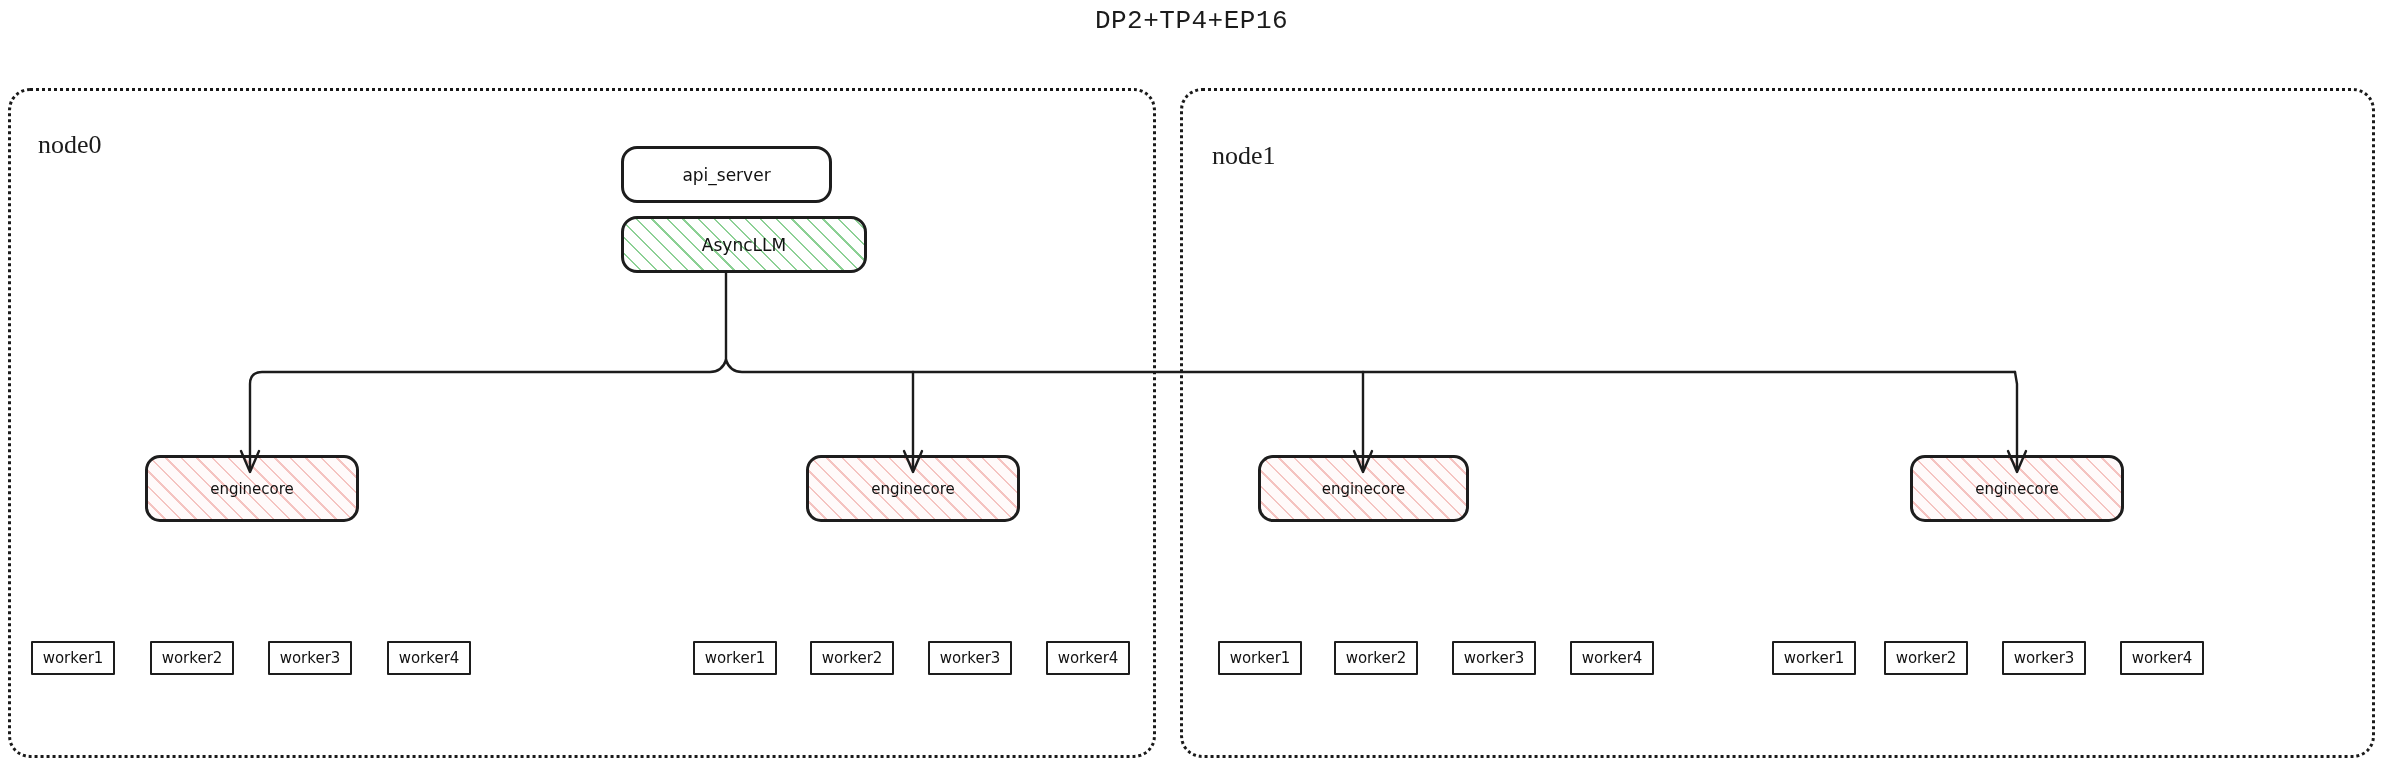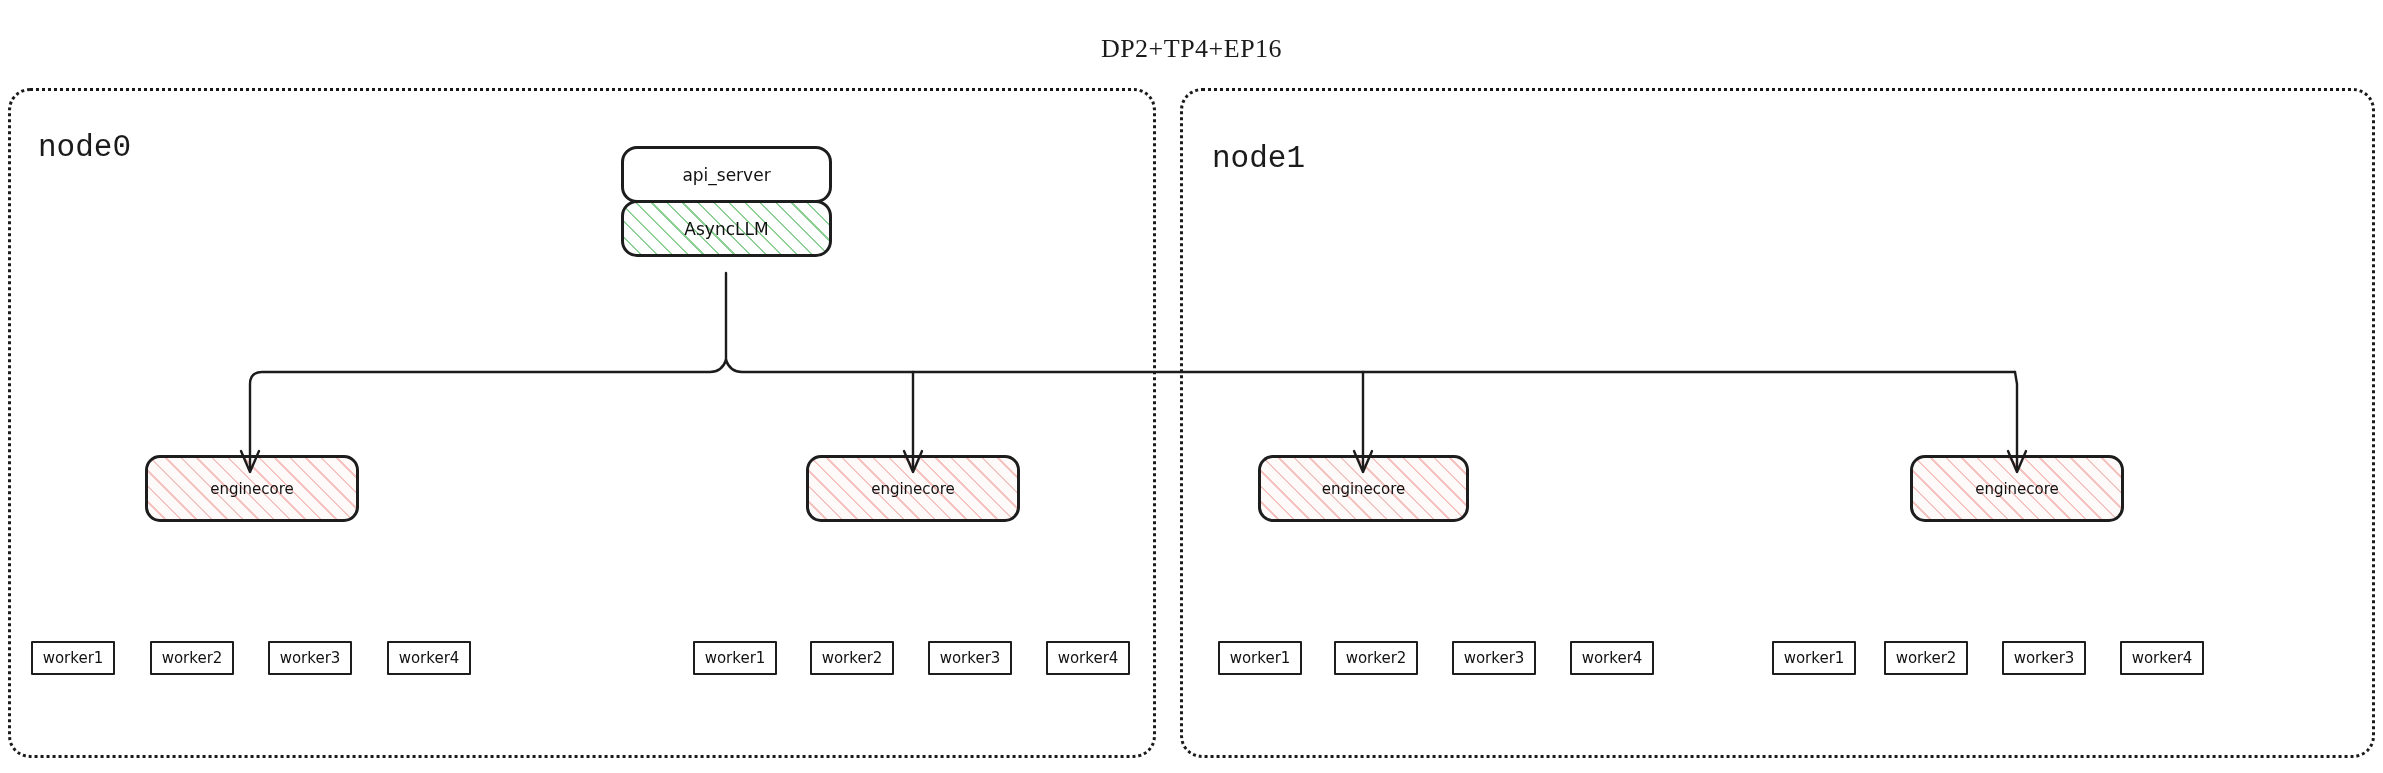--- a/index.html
+++ b/index.html
@@ -17,39 +17,38 @@
     background: #ffffff;
     overflow: hidden;
   }
   
   #diagram-title {
     position: absolute;
     left: 0;
     top: 6px;
     width: 2383px;
     text-align: center;
-    font-family: Liberation Serif, serif;
+    font-family: Liberation Mono, monospace;
     font-size: 26px;
     color: #1b1b1b;
     letter-spacing: 0.5px;
     white-space: pre;
-    margin-top: 28px;
   }
   
   .node-box {
     position: absolute;
     border: 3px dotted #1a1a1a;
     border-radius: 22px;
     background: transparent;
     box-sizing: border-box;
   }
   .node-label {
     position: absolute;
-    font-family: Liberation Mono, monospace;
-    font-size: 31px;
+    font-family: Liberation Serif, serif;
+    font-size: 26px;
     color: #1b1b1b;
     white-space: pre;
   }
   
   .gbox {
     position: absolute;
     box-sizing: border-box;
     border: 3px solid #1d1d1d;
     border-radius: 14px;
     background: #ffffff;
@@ -123,21 +122,21 @@
 
   <div id="diagram-title">DP2+TP4+EP16</div>
 
   <div class="node-box" style="left:8px; top:88px; width:1148px; height:670px;"></div>
   <div class="node-label" style="left:38px; top:130px;">node0</div>
 
   <div class="gbox box-api" style="left:621px; top:146px; width:211px; height:57px;text-align:center;">
     <span class="lbl">api_server</span>
   </div>
 
-  <div class="gbox box-async" style="left:621px; top:200px; width:211px; height:57px;">
+  <div class="gbox box-async" style="left:621px; top:216px; width:246px; height:57px;">
     <span class="lbl">AsyncLLM</span>
   </div>
 
   <div class="gbox box-engine" style="left:145px; top:455px; width:214px; height:67px;">
     <span class="lbl">enginecore</span>
   </div>
 
   <div class="gbox box-engine" style="left:806px; top:455px; width:214px; height:67px;">
     <span class="lbl">enginecore</span>
   </div>

